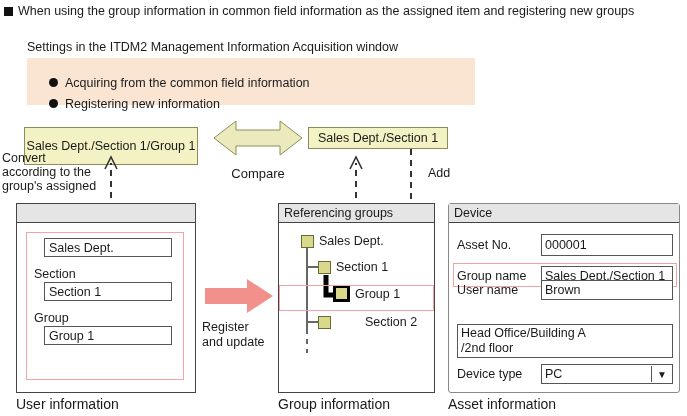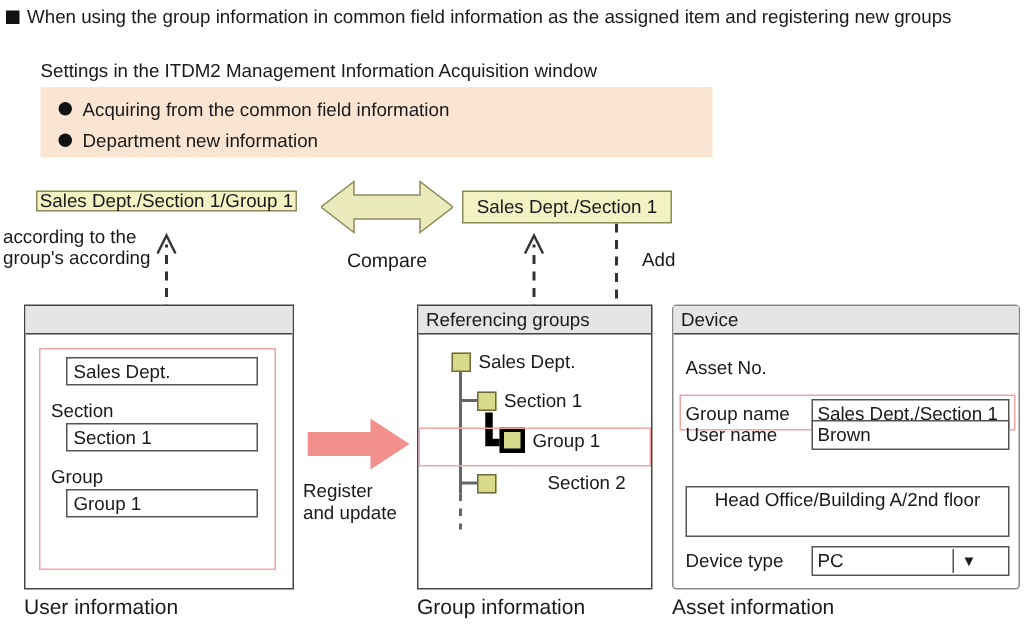--- a/index.html
+++ b/index.html
@@ -39,21 +39,21 @@
     left: 27px; top: 40px;
     font-size: 12.5px;
     white-space: nowrap;
   }
 
   
   #settings-box {
     left: 27px; top: 58px;
     width: 448px; height: 47px;
     background: #fae5d3;
-    padding: 0;
+    padding: 10px;
     box-sizing: border-box;
   }
   #settings-box .bullet-row {
     display: flex;
     align-items: center;
     font-size: 12.5px;
     height: 21px;
     margin-left: 12px;
   }
   #settings-box .bullet-row:first-child { margin-top: 4px; }
@@ -69,21 +69,21 @@
   .yellow-box {
     background: #f2f2c4;
     border: 1px solid #8c8c5a;
     font-size: 12.5px;
     display: flex;
     align-items: center;
     justify-content: center;
     box-sizing: border-box;
     white-space: nowrap;
   }
-  #yellow-left  { left: 24px;  top: 127px; width: 174px; height: 14px; }
+  #yellow-left  { left: 24px;  top: 127px; width: 174px; height: 38px; }
   #yellow-right { left: 308px; top: 127px; width: 140px; height: 22px; }
 
   
   #compare-arrow {
     left: 214px; top: 117px;
     width: 88px; height: 42px;
   }
   #compare-label {
     left: 222px; top: 166px;
     width: 72px;
@@ -262,36 +262,37 @@
 
 <div id="settings-caption" class="abs">Settings in the ITDM2 Management Information Acquisition window</div>
 
 <div id="settings-box" class="abs">
   <div class="bullet-row">
     <span class="dot"></span>
     <span>Acquiring from the common field information</span>
   </div>
   <div class="bullet-row">
     <span class="dot"></span>
-    <span>Department new information</span>
+    <span>Registering new information</span>
   </div>
 </div>
 
 <div id="yellow-left" class="abs yellow-box">Sales Dept./Section 1/Group 1</div>
 
 <div id="yellow-right" class="abs yellow-box">Sales Dept./Section 1</div>
 
 <svg id="compare-arrow" class="abs" viewBox="0 0 88 42">
   <polygon points="0,21 22,4 22,13 66,13 66,4 88,21 66,38 66,29 22,29 22,38" fill="#eaeabc" stroke="#8c8c5a" stroke-width="1"></polygon>
 </svg>
 <div id="compare-label" class="abs">Compare</div>
 
 <div id="convert-note" class="abs">
+  <div>Convert</div>
   <div>according to the</div>
-  <div>group's according</div>
+  <div>group's assigned</div>
 </div>
 
 <div id="add-label" class="abs">Add</div>
 
 <svg class="abs" style="left:104px; top:149px; width:14px; height:82px;">
   <line x1="7" y1="82" x2="7" y2="14" stroke="#333" stroke-width="2" stroke-dasharray="6,5"></line>
   <polyline points="1,20 7,8 13,20" fill="none" stroke="#333" stroke-width="1.6"></polyline>
 </svg>
 
 <svg class="abs" style="left:349px; top:149px; width:14px; height:82px;">
@@ -368,40 +369,41 @@
 <div id="tree-highlight" class="abs" style="left:279px; top:285px; width:155px; height:26px;"></div>
 <div id="cap-group" class="panel-caption">Group information</div>
 
 <div id="panel-asset" class="abs panel">
   <div class="panel-head">Device</div>
 
   <div id="asset-group-hl"></div>
 
   <div class="asset-row" style="top:30px; height:22px;">
     <span class="asset-label">Asset No.</span>
+    <span class="asset-value" style="height:22px;">000001</span>
   </div>
 
   <div class="asset-row" style="top:62px; height:20px;">
     <span class="asset-label">Group name</span>
     <span class="asset-value" style="height:20px;">Sales Dept./Section 1</span>
   </div>
 
   <div class="asset-row" style="top:76px; height:20px;">
     <span class="asset-label">User name</span>
     <span class="asset-value" style="height:20px;">Brown</span>
   </div>
 
   <div class="asset-row" style="top:120px; height:34px;">
-    <span class="asset-value" style="height:34px; flex-direction:row; align-items:flex-start; justify-content:center; line-height:15px;">
+    <span class="asset-value" style="height:34px; flex-direction:column; align-items:flex-start; justify-content:center; line-height:15px;">
       <span>Head Office/Building A</span>
       <span>/2nd floor</span>
     </span>
   </div>
 
   <div class="asset-row" style="top:160px; height:20px;">
     <span class="asset-label">Device type</span>
-    <span class="asset-value" style="height:20px; padding-right:16px;">
+    <span class="asset-value" style="height:20px; padding-right:0;">
       <span style="flex:1 1 auto;">PC</span>
       <span class="dropdown-arrow">▼</span>
     </span>
   </div>
 </div>
 <div id="cap-asset" class="panel-caption">Asset information</div>
 
 </body></html>

